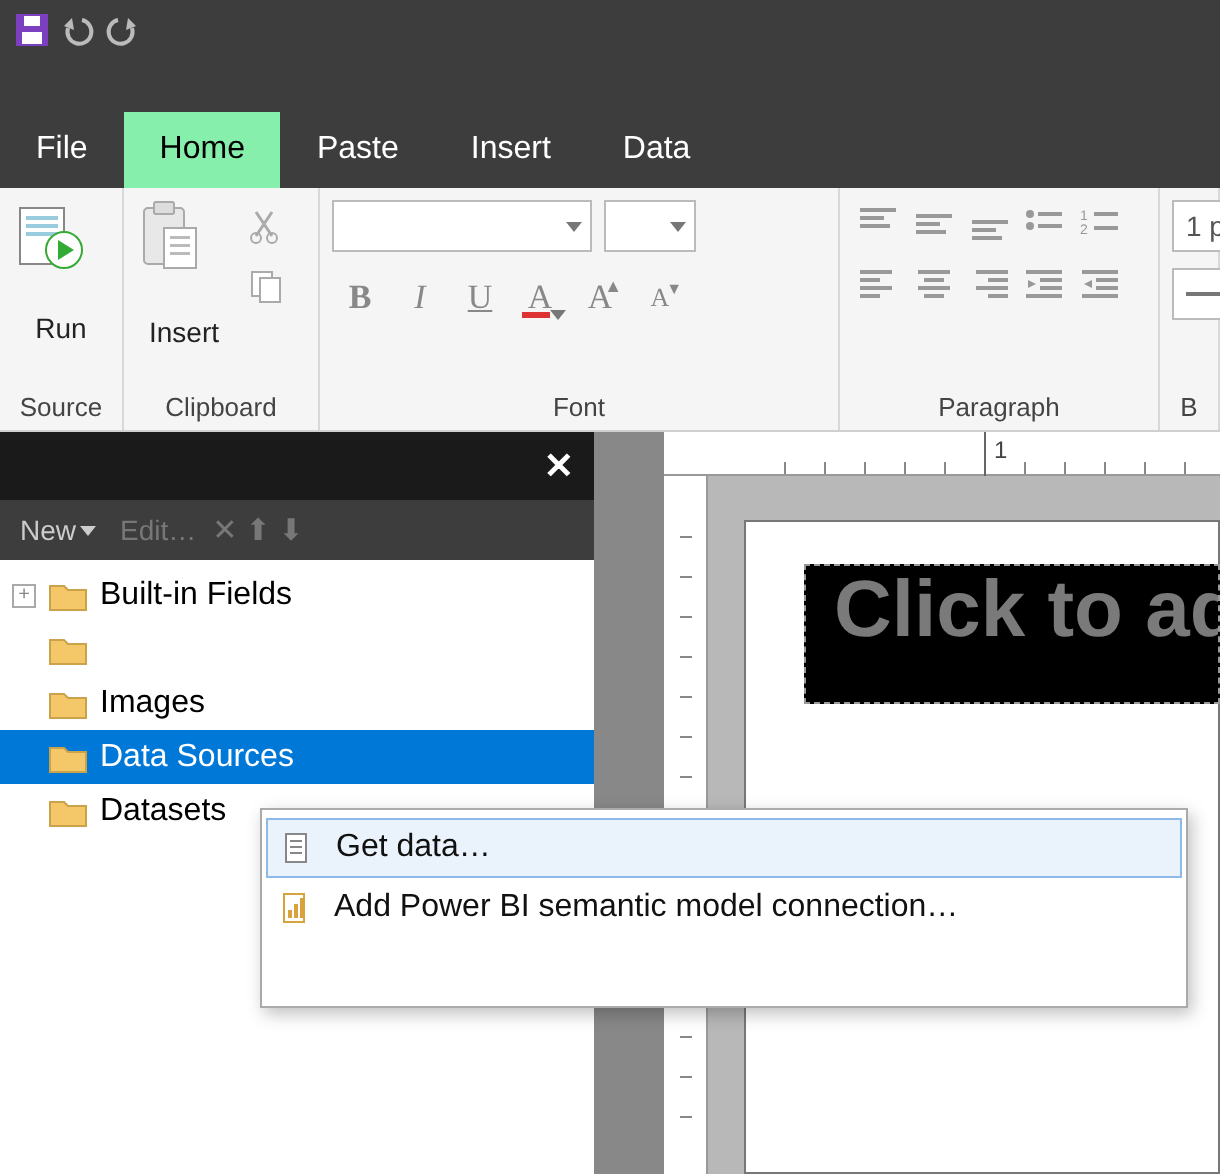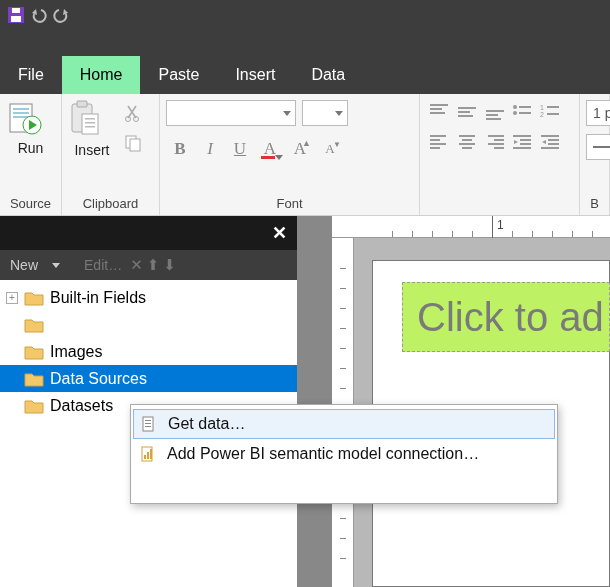--- a/index.html
+++ b/index.html
@@ -14,21 +14,21 @@
 .menubar { height: 38px; background: #3d3d3d; display: flex; align-items: stretch; }
 .menu-tab { padding: 0 18px; display: flex; align-items: center; color: #fff; font-size: 16px; cursor: pointer; }
 .menu-tab.active { background: #86efac; color: #000; }
 
 
 .ribbon { height: 122px; background: #f5f5f5; border-bottom: 1px solid #d0d0d0; display: flex; }
 .ribbon-group { border-right: 1px solid #d8d8d8; display: flex; flex-direction: column; position: relative; }
 .ribbon-body { flex: 1; display: flex; align-items: flex-start; padding: 6px 6px 0 6px; }
 .ribbon-label { text-align: center; font-size: 13px; color: #444; padding: 3px 0 4px; position: relative; }
 .rb-bigbtn { width: 48px; text-align: center; }
-.rb-bigbtn-label { font-size: 14px; color: #222; margin-top: 4px; }
+.rb-bigbtn-label { font-size: 14px; color: #222; margin-top: 20px; }
 .rb-smallcol { display: flex; flex-direction: column; gap: 4px; margin-left: 4px; }
 .rb-smallbtn { width: 26px; height: 26px; display: flex; align-items: center; justify-content: center; }
 
 .font-group { width: 260px; }
 .font-row1 { display: flex; gap: 6px; margin-bottom: 10px; }
 .font-combo { height: 26px; border: 1px solid #bbb; background: #fff; display: flex; align-items: center; justify-content: flex-end; padding: 0 4px; }
 .font-combo.wide { width: 130px; }
 .font-combo.narrow { width: 46px; }
 .font-row2 { display: flex; gap: 2px; align-items: center; }
 .fmt-btn { width: 28px; height: 26px; display: flex; align-items: center; justify-content: center; font-family: "Times New Roman", serif; color: #888; font-size: 17px; position: relative; }
@@ -42,46 +42,46 @@
 .border-combo { height: 26px; border: 1px solid #bbb; background: #fff; display: flex; align-items: center; padding: 0 6px; font-size: 14px; color: #555; min-width: 42px; }
 
 
 .workspace { position: absolute; top: 216px; left: 0; right: 0; bottom: 0; display: flex; }
 
 
 .panel { width: 298px; background: #fff; display: flex; flex-direction: column; border-right: 1px solid #888; }
 .panel-header { height: 34px; background: #1a1a1a; color: #fff; display: flex; align-items: center; padding: 0 10px; font-size: 16px; }
 .panel-header-close { margin-left: auto; font-size: 18px; font-weight: bold; }
 .panel-toolbar { height: 30px; background: #3d3d3d; display: flex; align-items: center; padding: 0 6px; gap: 4px; }
-.pt-btn { color: #ccc; font-size: 14px; padding: 2px 4px; display: flex; align-items: center; gap: 14px; }
-.pt-btn.disabled { color: #777; margin-left: 12px; }
+.pt-btn { color: #ccc; font-size: 14px; padding: 2px 4px; display: flex; align-items: center; gap: 2px; }
+.pt-btn.disabled { color: #777; }
 .pt-icon { color: #777; font-size: 15px; }
 
 .tree { flex: 1; background: #fff; padding-top: 4px; font-size: 16px; color: #000; }
 .tree-item { display: flex; align-items: center; height: 27px; padding-left: 6px; gap: 6px; }
 .tree-item.selected { background: #0078d7; color: #fff; }
 .tree-expander { width: 12px; height: 12px; display: flex; align-items: center; justify-content: center; font-size: 10px; color: #888; border: 1px solid #aaa; }
 .tree-expander.blank { border: none; }
 .tree-folder { width: 20px; height: 16px; }
 
 
 .design { flex: 1; background: #888; position: relative; overflow: hidden; }
 .ruler-h { position: absolute; top: 0; left: 34px; right: 0; height: 22px; background: #fff; border-bottom: 1px solid #999; }
 .ruler-h-inner { position: relative; height: 100%; font-size: 11px; color: #444; }
 .ruler-tick-major { position: absolute; top: 0; height: 22px; border-left: 1px solid #666; }
 .ruler-tick { position: absolute; bottom: 0; height: 6px; border-left: 1px solid #888; }
 .ruler-num { position: absolute; top: 2px; font-size: 12px; }
 .ruler-v { position: absolute; top: 22px; left: 34px; width: 22px; bottom: 0; background: #fff; border-right: 1px solid #999; }
 .ruler-v-tick { position: absolute; left: 8px; width: 6px; border-top: 1px solid #888; }
 .page-bg { position: absolute; top: 22px; left: 56px; right: 0; bottom: 0; background: #b8b8b8; }
 .page { position: absolute; top: 44px; left: 74px; right: 0; bottom: 0; background: #fff; border: 1px solid #777; }
-.title-box { position: absolute; top: 66px; left: 104px; right: 0; height: 70px; border: 1px dashed #999; background: #bef264; display: flex; align-items: center; padding-left: 14px; font-size: 40px; color: #7a7a7a; font-weight: 400; overflow: hidden; white-space: nowrap; }
-
-
-.ctx-menu { position: absolute; top: 404px; left: 130px; width: 428px; background: #fff; border: 1px solid #aaa; box-shadow: 2px 3px 8px rgba(0,0,0,0.25); padding: 4px 2px; z-index: 10; }
+.title-box { position: absolute; top: 66px; left: 104px; right: 0; height: 70px; border: 1px dashed #999; background: #000000; display: flex; padding-left: 14px; font-size: 40px; color: #7a7a7a; font-weight: 700; overflow: hidden; white-space: nowrap; }
+
+
+.ctx-menu { position: absolute; top: 404px; left: 130px; width: 464px; background: #fff; border: 1px solid #aaa; box-shadow: 2px 3px 8px rgba(0,0,0,0.25); padding: 4px 2px; z-index: 10; }
 .ctx-item { display: flex; align-items: center; height: 30px; padding: 0 10px 0 6px; font-size: 16px; color: #111; gap: 10px; }
 .ctx-item.hover { border: 1px solid #8db8e8; background: #eaf3fb; height: 30px; }
 .ctx-icon { width: 18px; height: 18px; display: flex; align-items: center; justify-content: center; }
 
 svg { display: block; }
 .caret-down { width: 0; height: 0; border-left: 4px solid transparent; border-right: 4px solid transparent; border-top: 5px solid #777; }
 </style>
 </head>
 <body>
 
@@ -267,20 +267,21 @@
             <svg width="20" height="16">
               <rect y="1" width="18" height="2" fill="#999"></rect>
               <path d="M1 8 L5 6 L5 10 Z" fill="#999"></path>
               <rect x="7" y="5" width="11" height="2" fill="#999"></rect>
               <rect x="7" y="9" width="11" height="2" fill="#999"></rect>
               <rect y="13" width="18" height="2" fill="#999"></rect>
             </svg>
           </div>
       </div>
     </div>
+    <div class="ribbon-label">Paragraph</div>
   </div>
 
   <div class="ribbon-group border-group">
     <div class="ribbon-body" style="flex-direction:column;gap:8px">
       <div class="border-combo">
           <span>1 pt</span>
         </div>
       <div class="border-combo">
           <div style="flex:1;border-top:2px solid #777"></div>
         </div>

